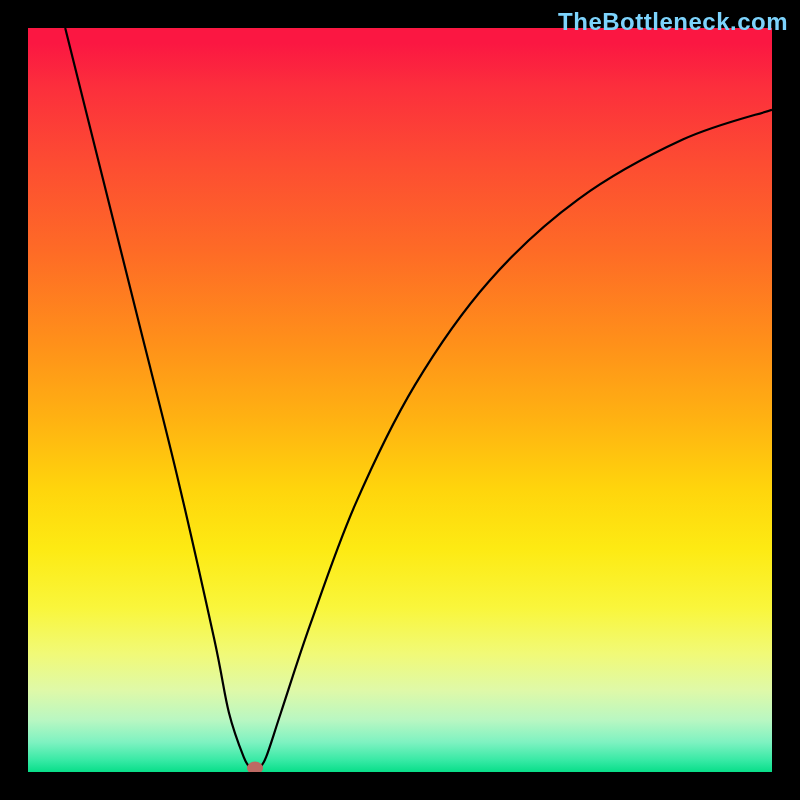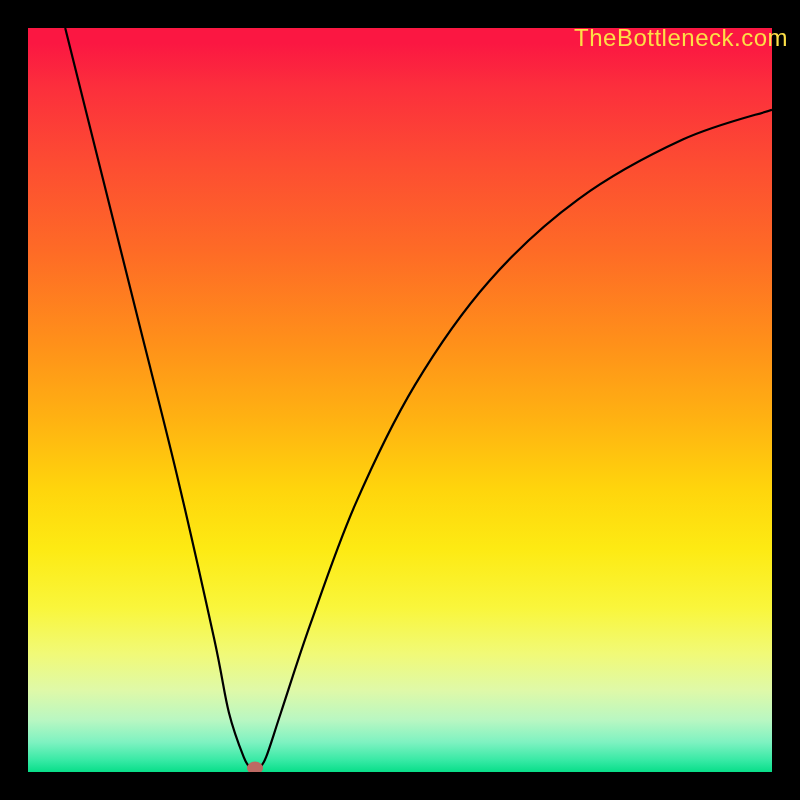--- a/index.html
+++ b/index.html
@@ -12,25 +12,25 @@
     overflow: hidden;
   }
   .frame {
     position: relative;
     width: 800px;
     height: 800px;
     background: #000;
   }
   .watermark {
     position: absolute;
-    top: 24px;
+    top: 8px;
     right: 12px;
-    color: #fde047;
+    color: #7dd3fc;
     font-size: 24px;
-    font-weight: 400;
+    font-weight: 700;
     letter-spacing: 0.5px;
     z-index: 5;
   }
   .plot-area {
     position: absolute;
     left: 28px;
     top: 28px;
     width: 744px;
     height: 744px;
     overflow: hidden;

